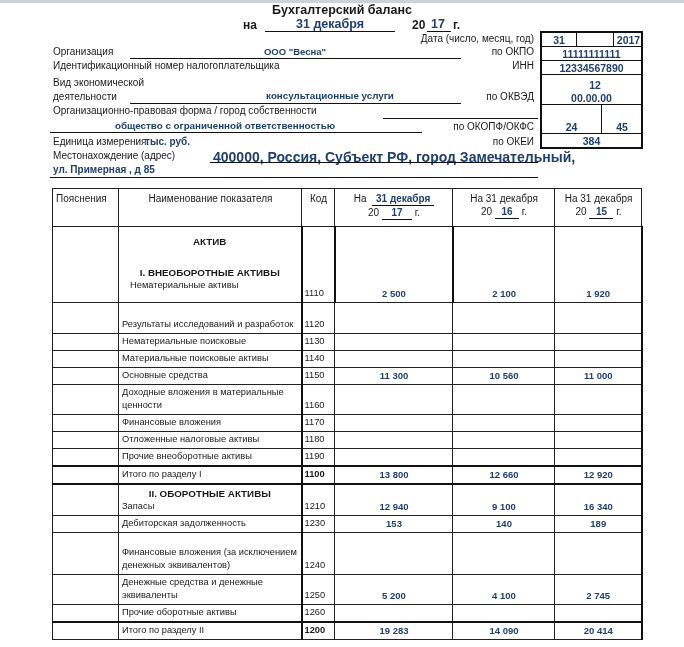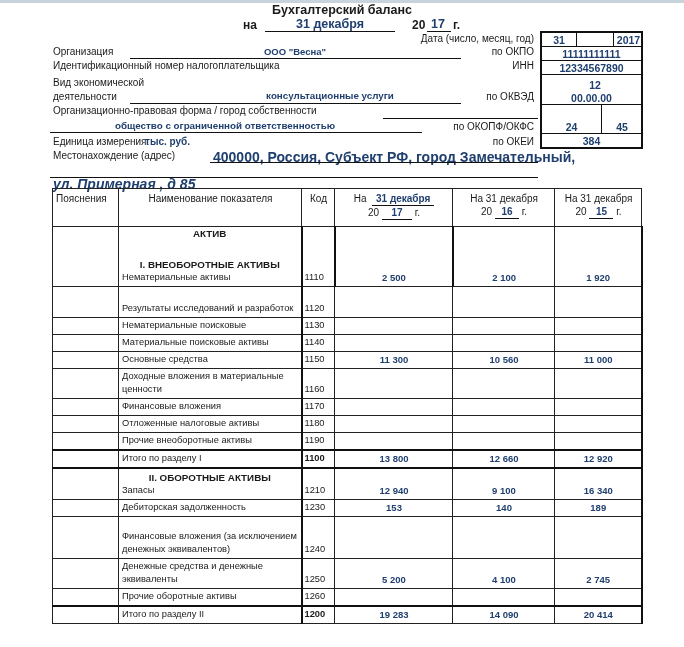--- a/index.html
+++ b/index.html
@@ -72,21 +72,21 @@
 <div class="uline" style="left:50px; top:132px; width:372px;"></div>
 <div class="abs lbl-r" style="right:150px; top:121px;">по ОКОПФ/ОКФС</div>
 
 <div class="abs" style="left:53px; top:136px;">Единица измерения:</div>
 <div class="abs blue" style="left:145px; top:136px;">тыс. руб.</div>
 <div class="abs lbl-r" style="right:150px; top:136px;">по ОКЕИ</div>
 
 <div class="abs" style="left:53px; top:150px;">Местонахождение (адрес)</div>
 <div class="abs blue" style="left:213px; top:149px; font-size:14px;">400000, Россия, Субъект РФ, город Замечательный,</div>
 <div class="uline" style="left:210px; top:162px; width:328px;"></div>
-<div class="abs blue" style="left:53px; top:176px; font-size:14px;font-style:italic;">ул. Примерная , д 85</div>
+<div class="abs blue" style="left:53px; top:164px; font-size:10px;">ул. Примерная , д 85</div>
 <div class="uline" style="left:50px; top:177px; width:488px;"></div>
 
 <div class="codes">
   <div class="cell" style="left:0; width:34px; top:1px;">31</div>
   <div class="vl" style="left:34px; top:0; height:13px;"></div>
   <div class="cell" style="left:35px; width:36px; top:1px;margin-top:45px;">12</div>
   <div class="vl" style="left:71px; top:0; height:13px;"></div>
   <div class="cell" style="left:72px; width:29px; top:1px;">2017</div>
   <div class="hl" style="top:13px;"></div>
   <div class="cell" style="left:0; width:99px; top:15px;">11111111111</div>
@@ -125,21 +125,21 @@
       <div><span>20</span>&nbsp;<span class="hdr-u blue" style="min-width:24px;">16</span>&nbsp;<span>г.</span></div>
     </td>
     <td>
       <div>На 31 декабря</div>
       <div><span>20</span>&nbsp;<span class="hdr-u blue" style="min-width:24px;">15</span>&nbsp;<span>г.</span></div>
     </td>
   </tr>
 
   <tr style="height:59px;">
     <td class="thickT"></td>
-    <td style="padding:0;">
+    <td style="padding:8px;">
       <div class="sec" style="margin-bottom:18px;">АКТИВ</div>
       <div class="sec">I. ВНЕОБОРОТНЫЕ АКТИВЫ</div>
       <div style="padding:0 2px 2px 3px;">Нематериальные активы</div>
     </td>
     <td class="code thickL">1110</td>
     <td class="num thickL thickR">2 500</td>
     <td class="num">2 100</td>
     <td class="num thickR">1 920</td>
   </tr>
 

